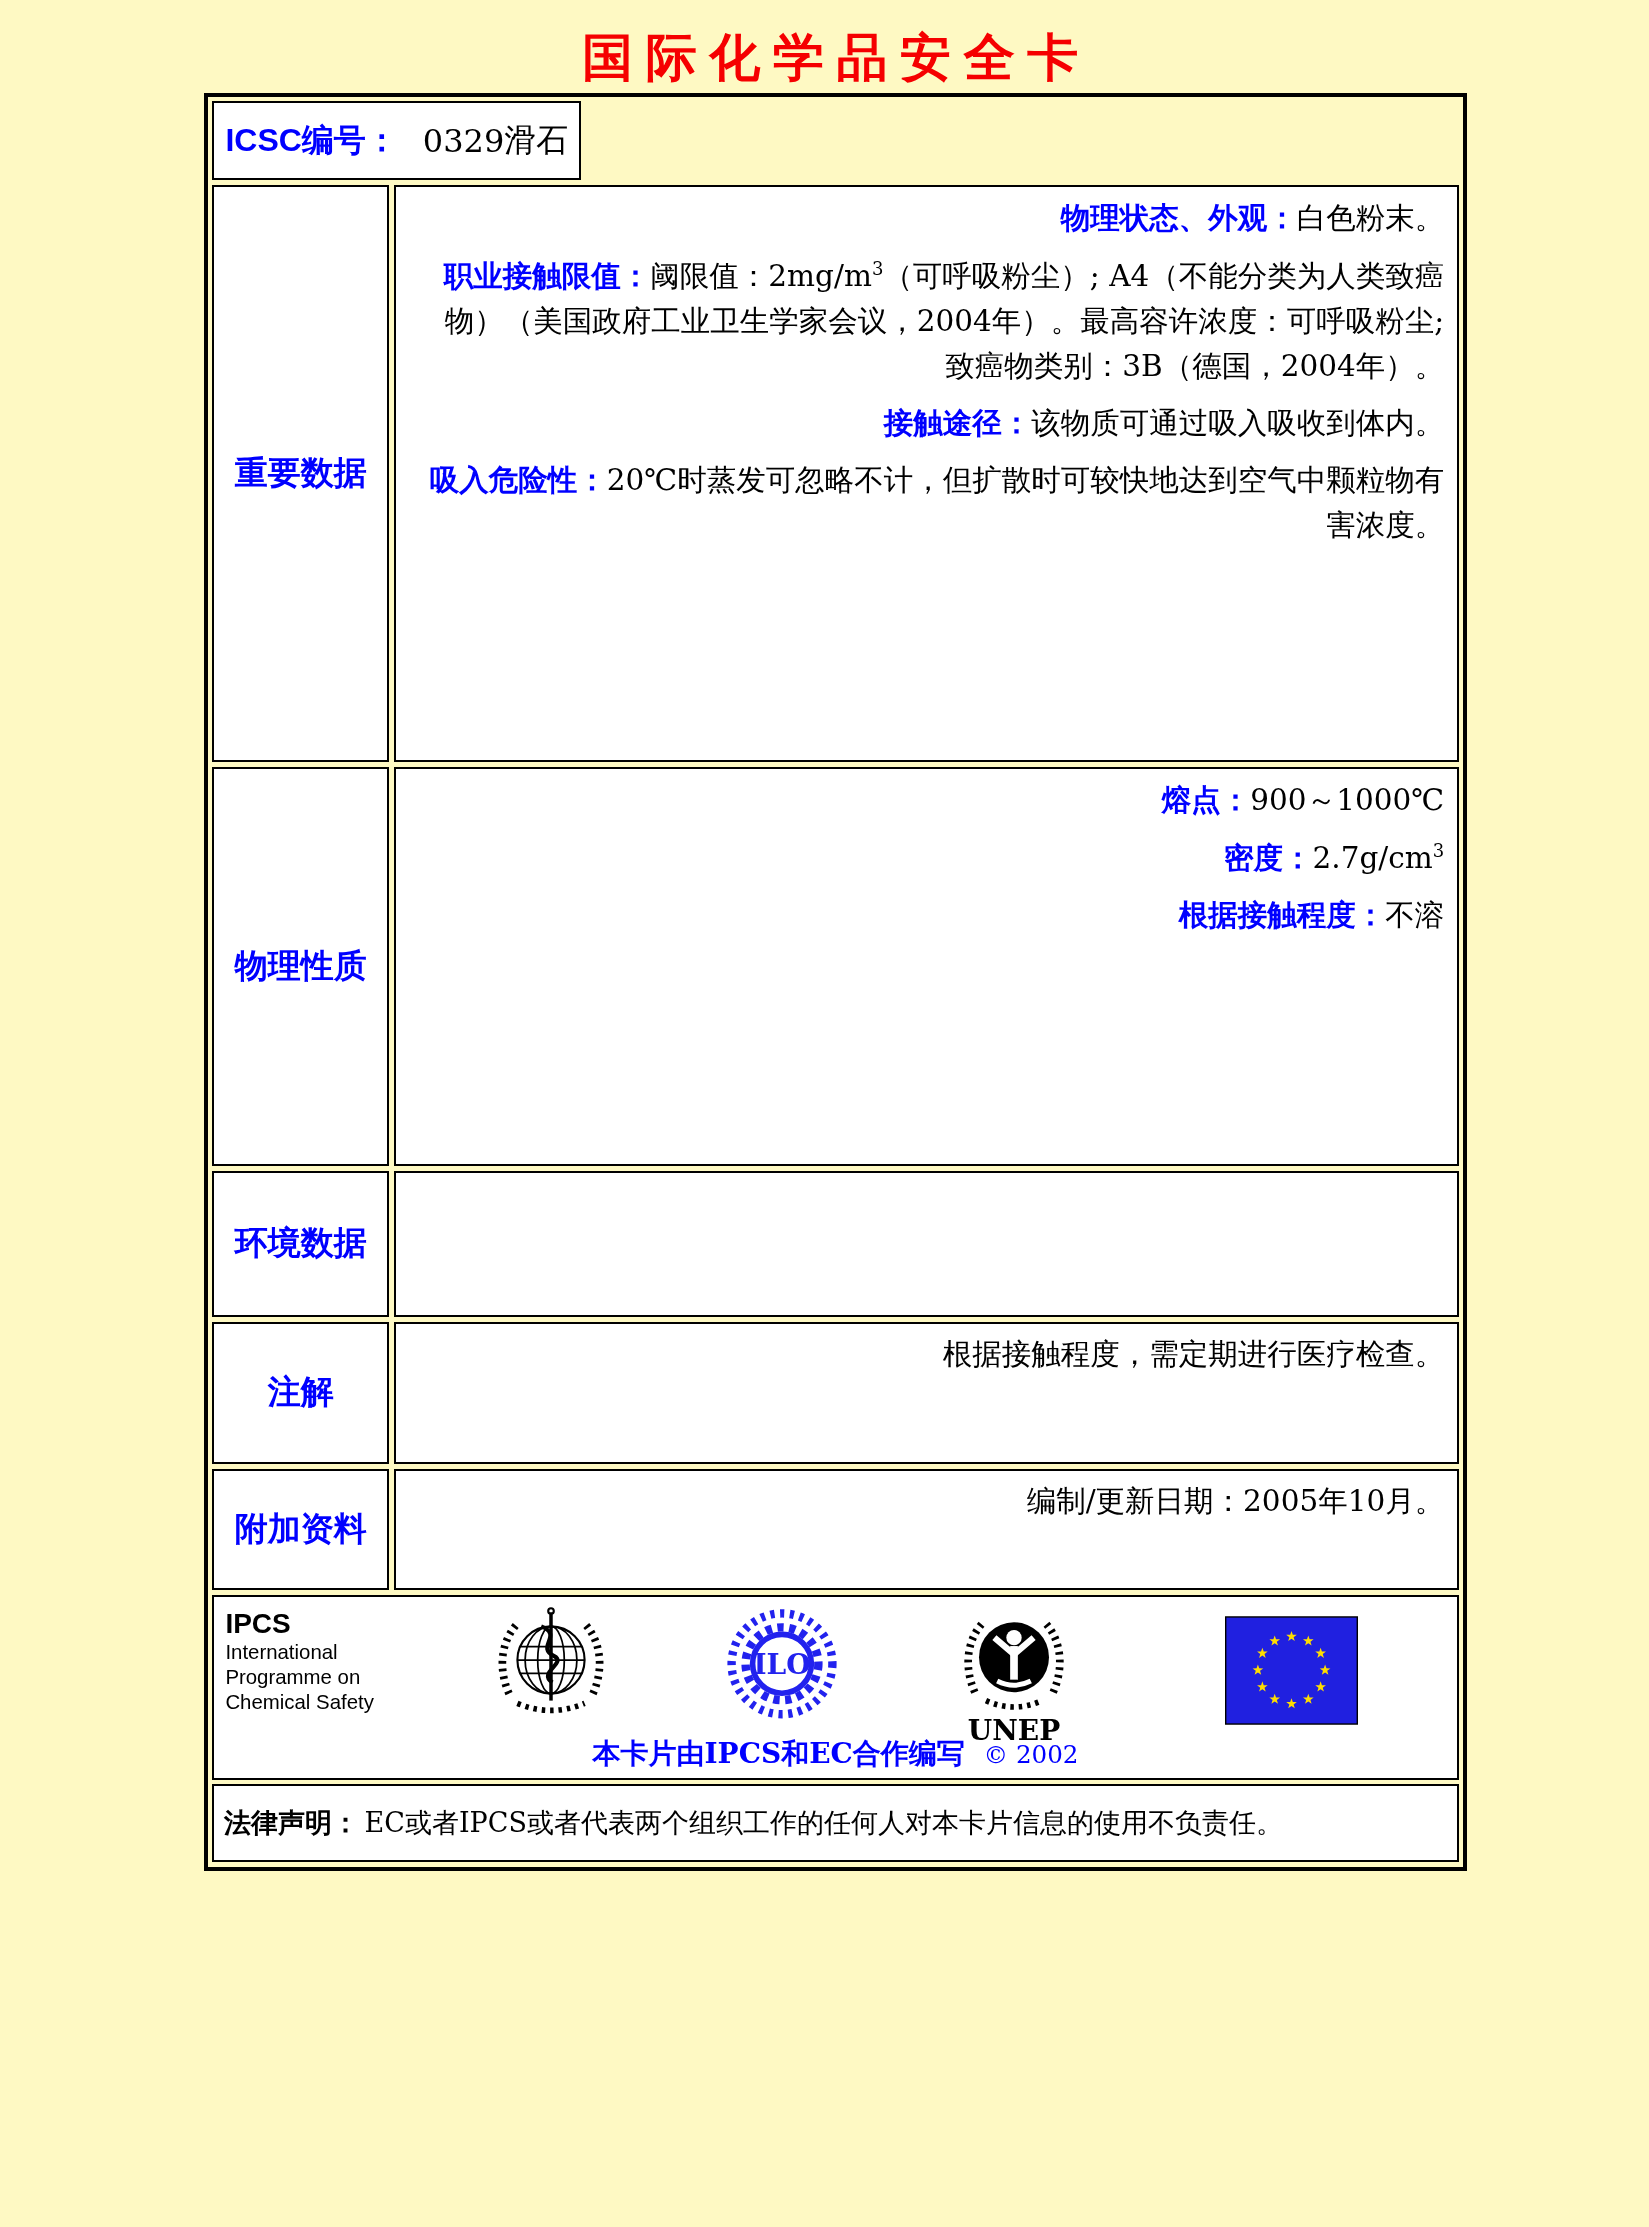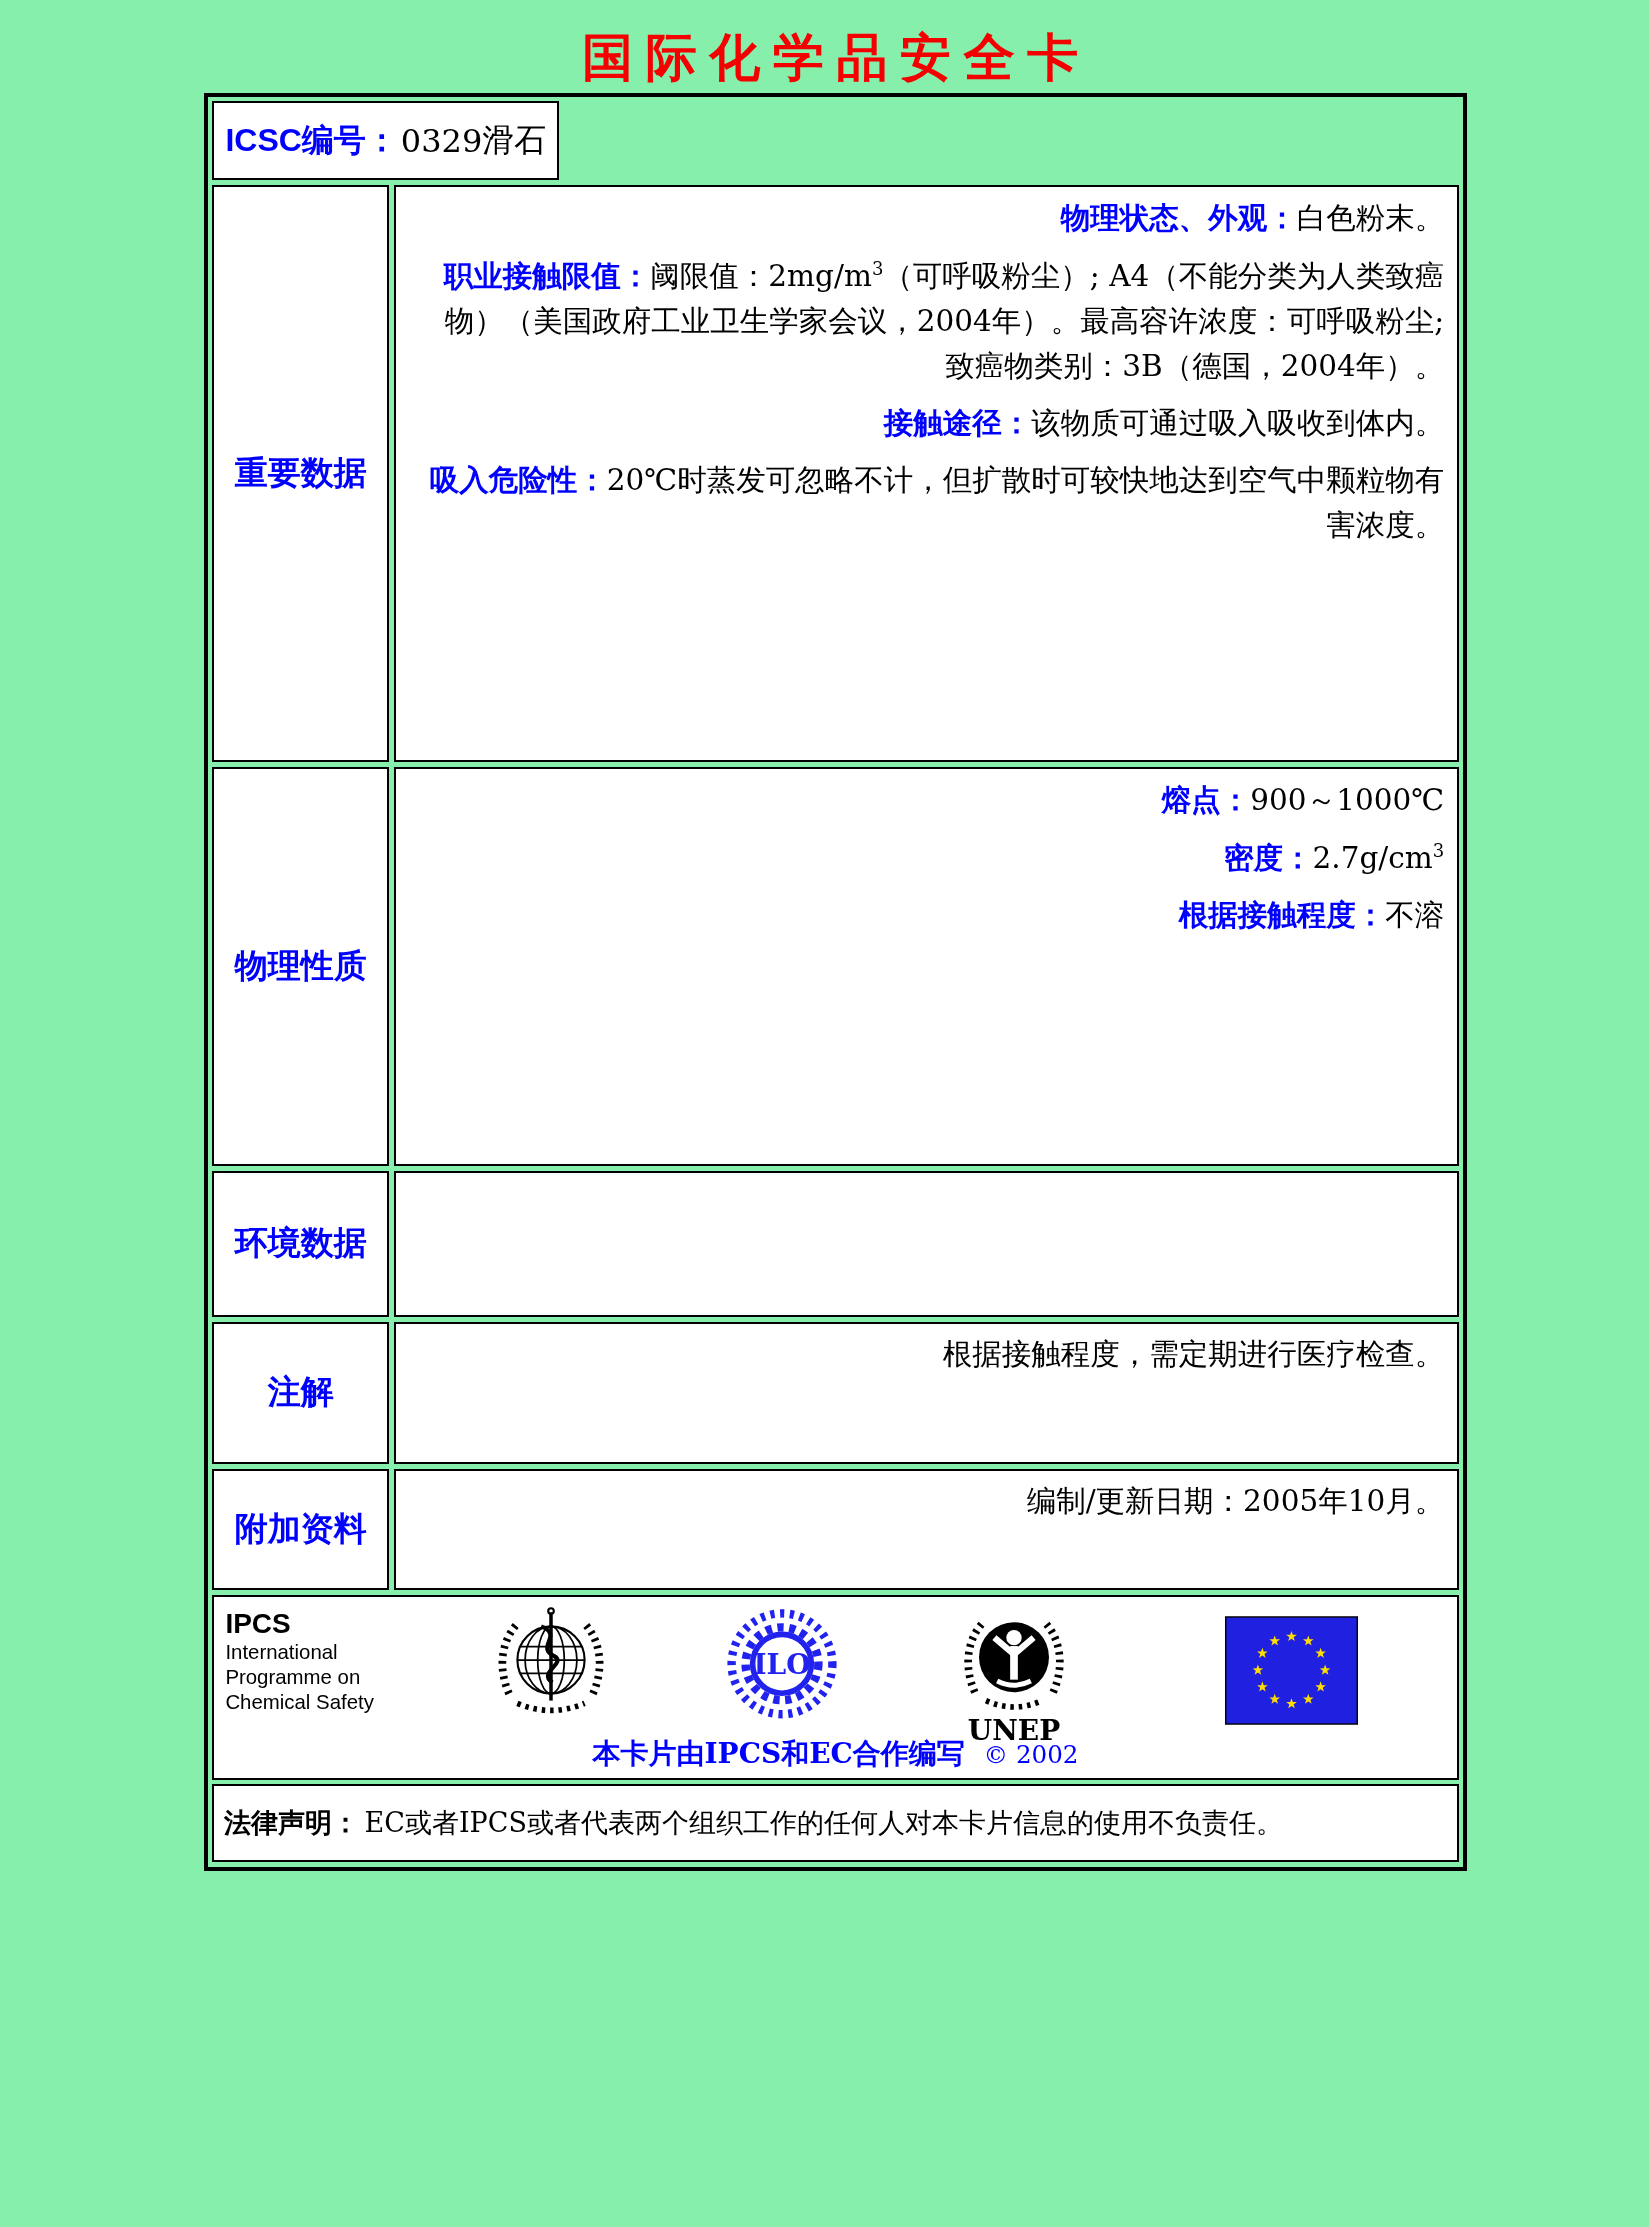--- a/index.html
+++ b/index.html
@@ -1,37 +1,37 @@
 <!DOCTYPE html>
 <html lang="zh" style="font-size:11.2px"><head>
 <meta charset="utf-8">
 <style>
   html,body{margin:0;padding:0;background:#ffffff;}
-  .page{position:relative;width:1650px;height:2227px;background:#86efac;
+  .page{position:relative;width:1650px;height:2227px;background:#fef9c3;
         font-family:"DejaVu Serif","Liberation Serif",serif;color:#000;}
   .doc-title{position:absolute;left:205px;top:24px;width:1263px;text-align:center;
         font-family:"Liberation Sans","DejaVu Sans",sans-serif;font-weight:bold;
         font-size:51px;letter-spacing:12.6px;color:#f50000;}
   .card{position:absolute;left:204px;top:93px;width:1263px;box-sizing:border-box;
         border:4.2px solid #000;padding:4.2px;display:flex;flex-direction:column;gap:4.9px;}
   .row{display:flex;gap:4.9px;}
   .cell{border:2.1px solid #000;box-sizing:border-box;background:#fff;}
   .label-cell{width:177px;flex:0 0 177px;display:flex;align-items:center;justify-content:center;
         font-family:"Liberation Sans","DejaVu Sans",sans-serif;font-weight:bold;
         font-size:33px;color:#0000ff;text-align:center;}
   .content-cell{flex:1;padding:8.4px 12.6px 8.4px 9.8px;font-size:29.5px;line-height:45px;text-align:right;}
   .content-cell p{margin:0 0 11.2px 0;}
   .seg-label{color:#0000ff;font-family:"Liberation Sans","DejaVu Sans",sans-serif;font-weight:bold;}
   .seg-normal{color:#000;}
   .seg-sup{vertical-align:super;font-size:18px;line-height:0;}
   
   .header-cell{height:79px;display:flex;align-items:center;justify-content:space-between;
         padding:0 11.2px;font-size:32px;}
   .icsc-label{color:#0000ff;font-family:"Liberation Sans","DejaVu Sans",sans-serif;font-weight:bold;}
-  .icsc-number{margin-left:3px;}
+  .icsc-number{margin-left:25px;}
   .substance-name{margin-left:auto;}
   
   .h-important{height:577px;}
   .h-physical{height:399px;}
   .h-environment{height:146px;}
   .h-notes{height:142px;}
   .h-additional{height:121px;}
   
   .logos-cell{height:185px;position:relative;padding:0;}
   .ipcs-block{position:absolute;left:11.2px;top:11.2px;

